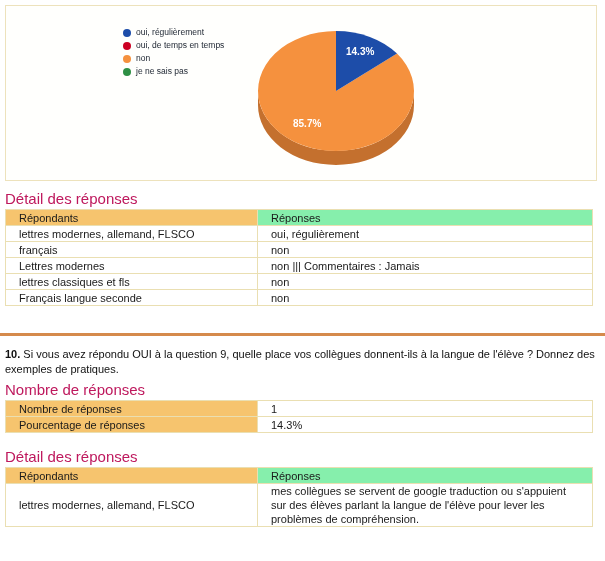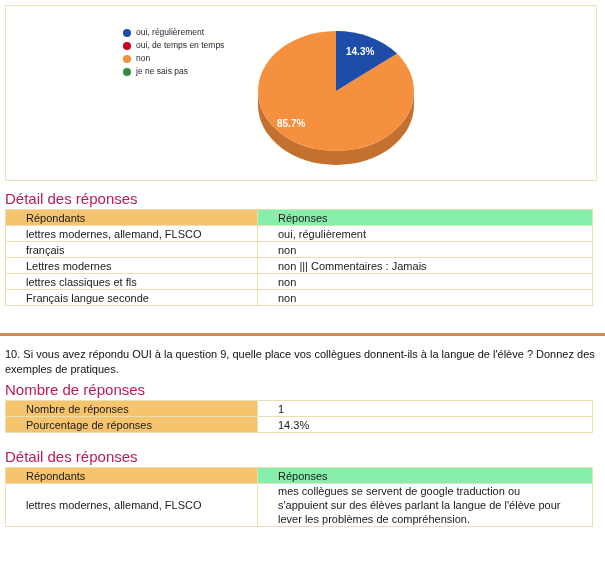--- a/index.html
+++ b/index.html
@@ -9,40 +9,40 @@
   
   .chart-panel { position:relative; margin:5px 5px 0 5px; width:592px; height:176px;
                  border:1px solid #ede2bc; background:#fffffd; }
   .legend { position:absolute; left:117px; top:20px; }
   .legend-item { display:flex; align-items:center; height:13px; }
   .legend-swatch { width:8px; height:8px; border-radius:50%; margin-right:5px; flex:0 0 auto; }
   .legend-label { font-size:8.5px; color:#1c2430; line-height:13px; white-space:nowrap; }
   .pie-svg { position:absolute; left:0; top:0; }
   .pie-label { position:absolute; color:#ffffff; font-weight:bold; font-size:10px; }
   .pie-label.small { left:340px; top:40px; }
-  .pie-label.big { left:271px; top:112px; }
+  .pie-label.big { left:287px; top:112px; }
 
   
   .section-heading { margin:9px 0 2px 5px; font-size:15px; font-weight:400; color:#be185d; }
 
   
   table.data { border-collapse:collapse; width:588px; margin-left:5px; font-size:11px; table-layout:fixed; }
-  table.data td { border:1px solid #eadfb2; padding:0px 20px; height:16px; line-height:14px;
+  table.data td { border:1px solid #eadfb2; padding:0px 13px; height:16px; line-height:14px;
                   vertical-align:middle; overflow:hidden; }
   table.data .col-left { width:252px; }
   .cell-orange { background:#f6c46e; }
   .cell-plain { background:#86efac; }
   td.multiline { line-height:15px; padding-top:2px; padding-bottom:2px; }
 
   
   .divider-rule { width:605px; height:3px; background:#d58a4c; margin-top:27px; }
 
   
   .question { margin:11px 6px 0 5px; font-size:11px; line-height:15px; color:#111; }
-  .question .qnum { font-weight:normal;text-align:right; }
+  .question .qnum { font-weight:bold;text-align:right; }
 
   .mt4 { margin-top:4px; }
   .mt14 { margin-top:15px; }
 </style>
 </head>
 <body>
 
 <div class="chart-panel">
 
   <svg class="pie-svg" width="592" height="174" viewBox="0 0 592 174">

